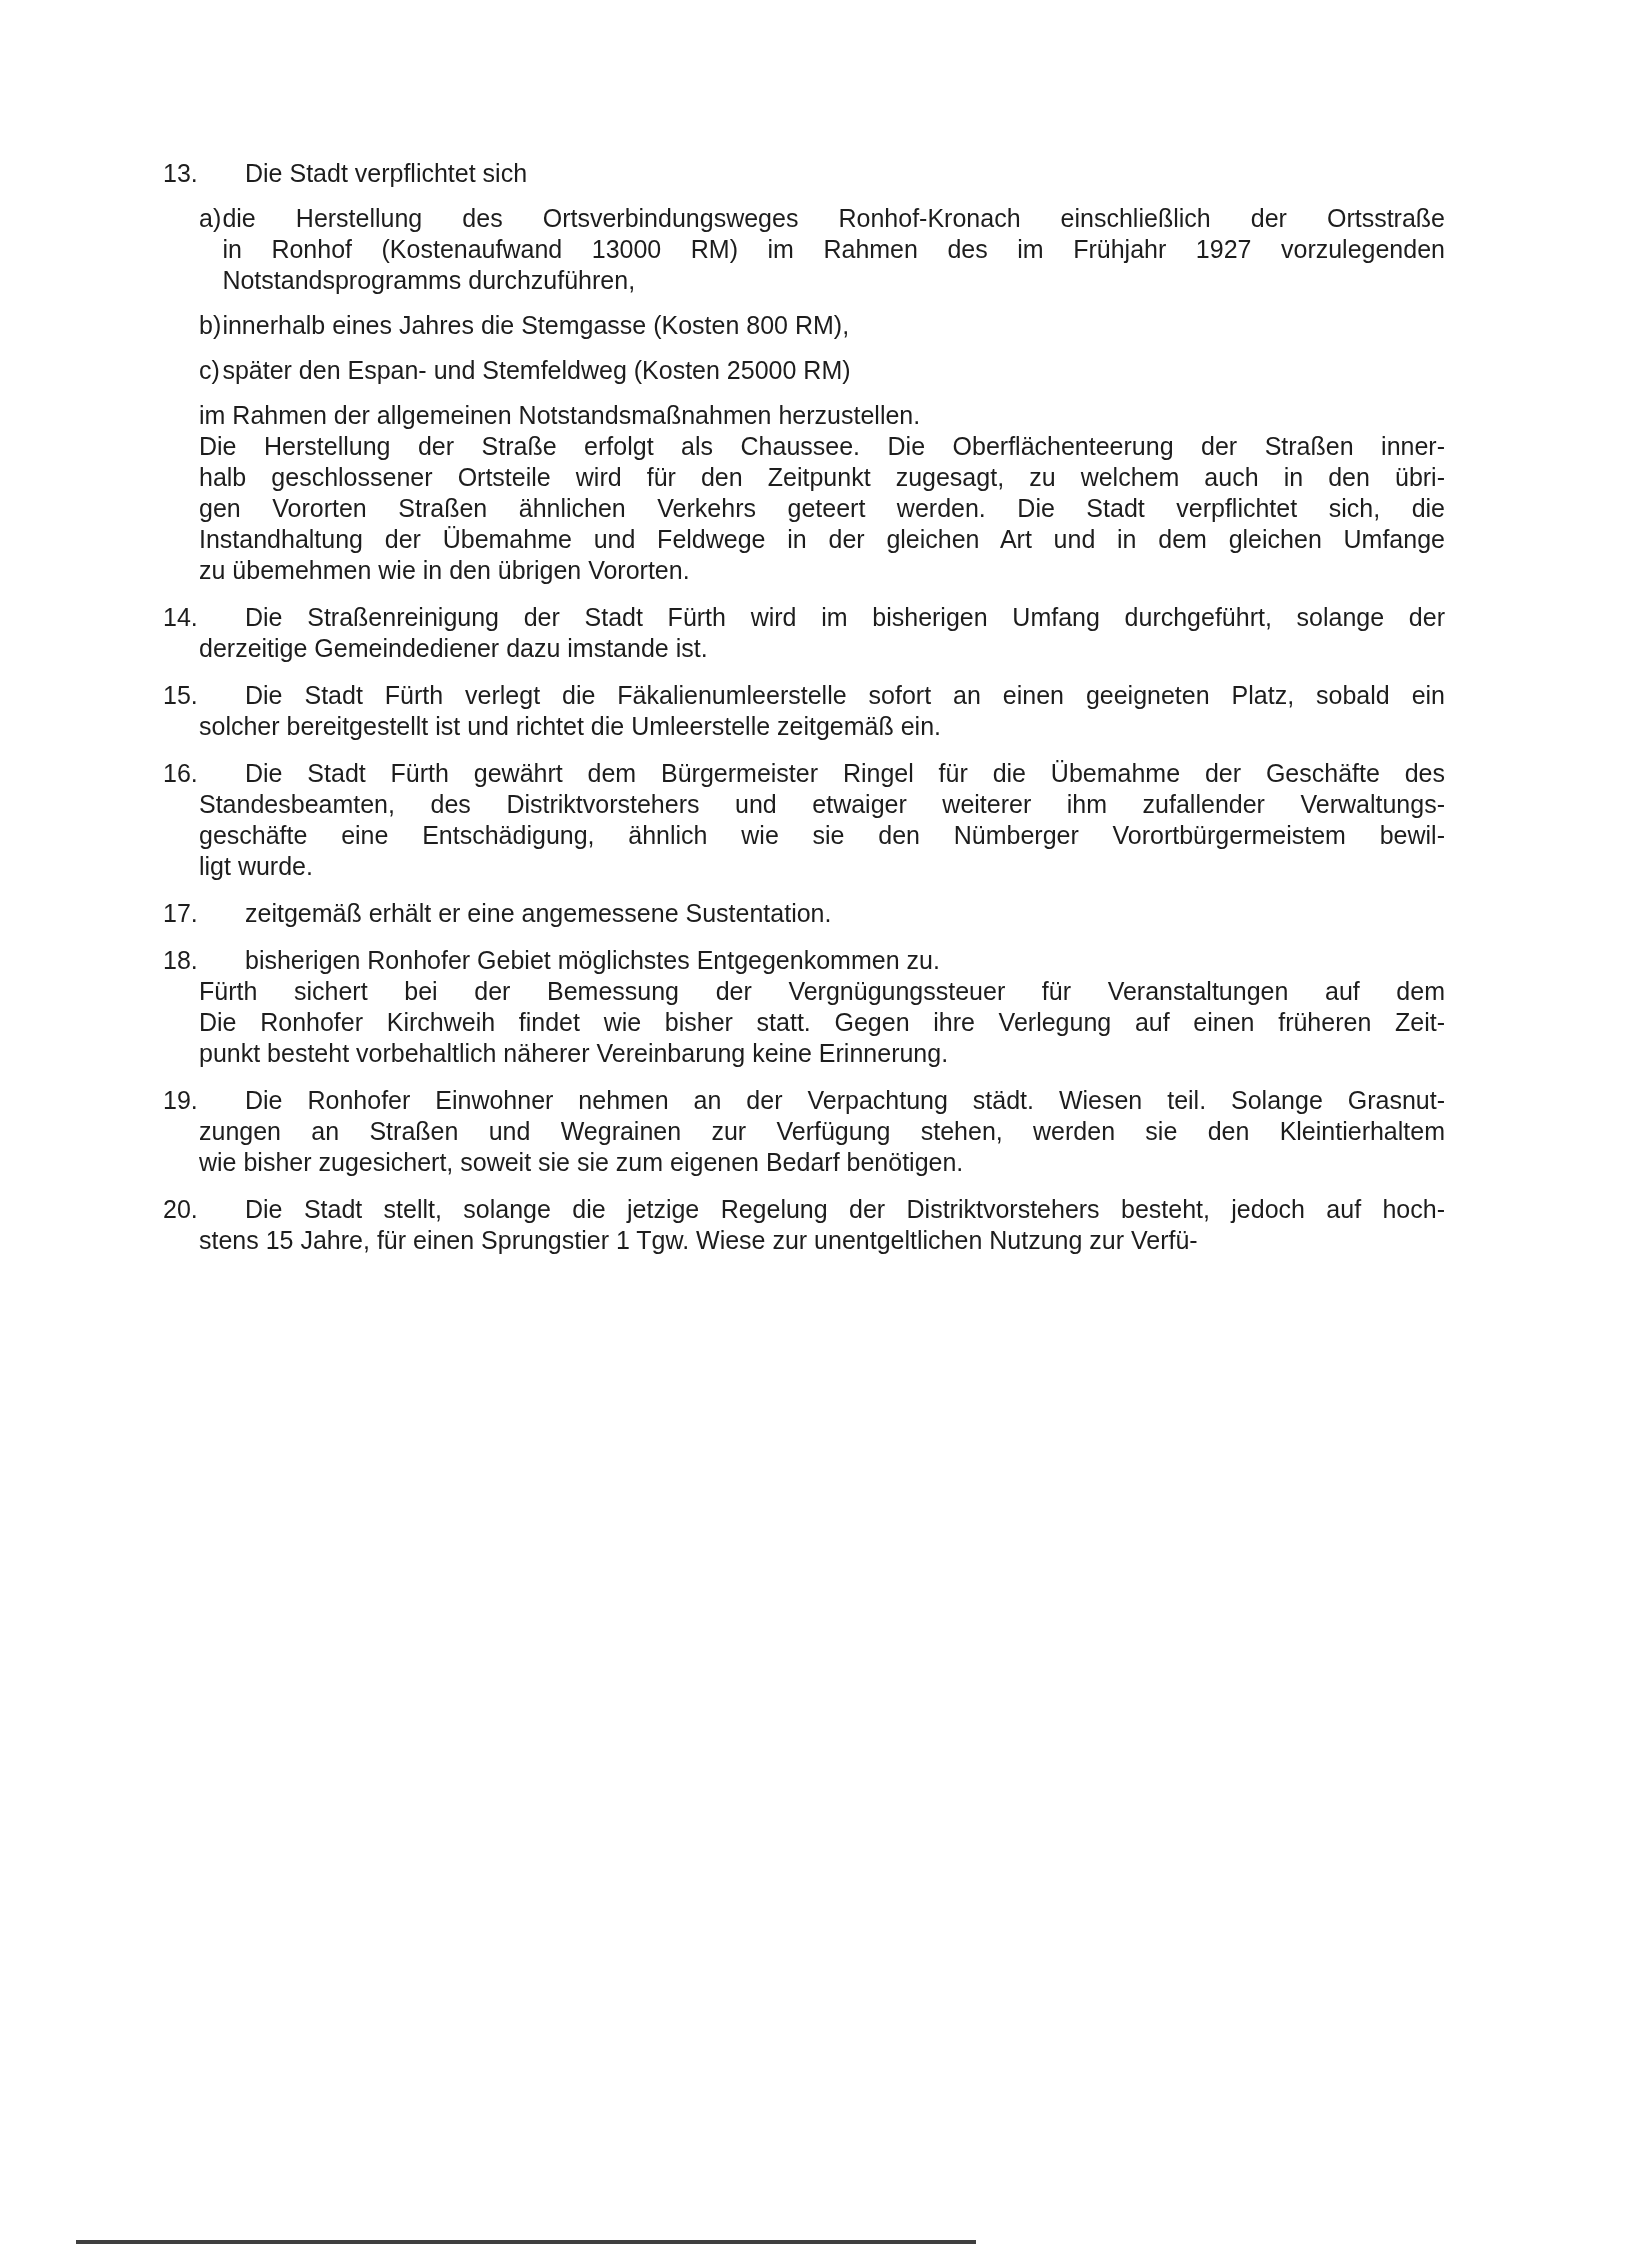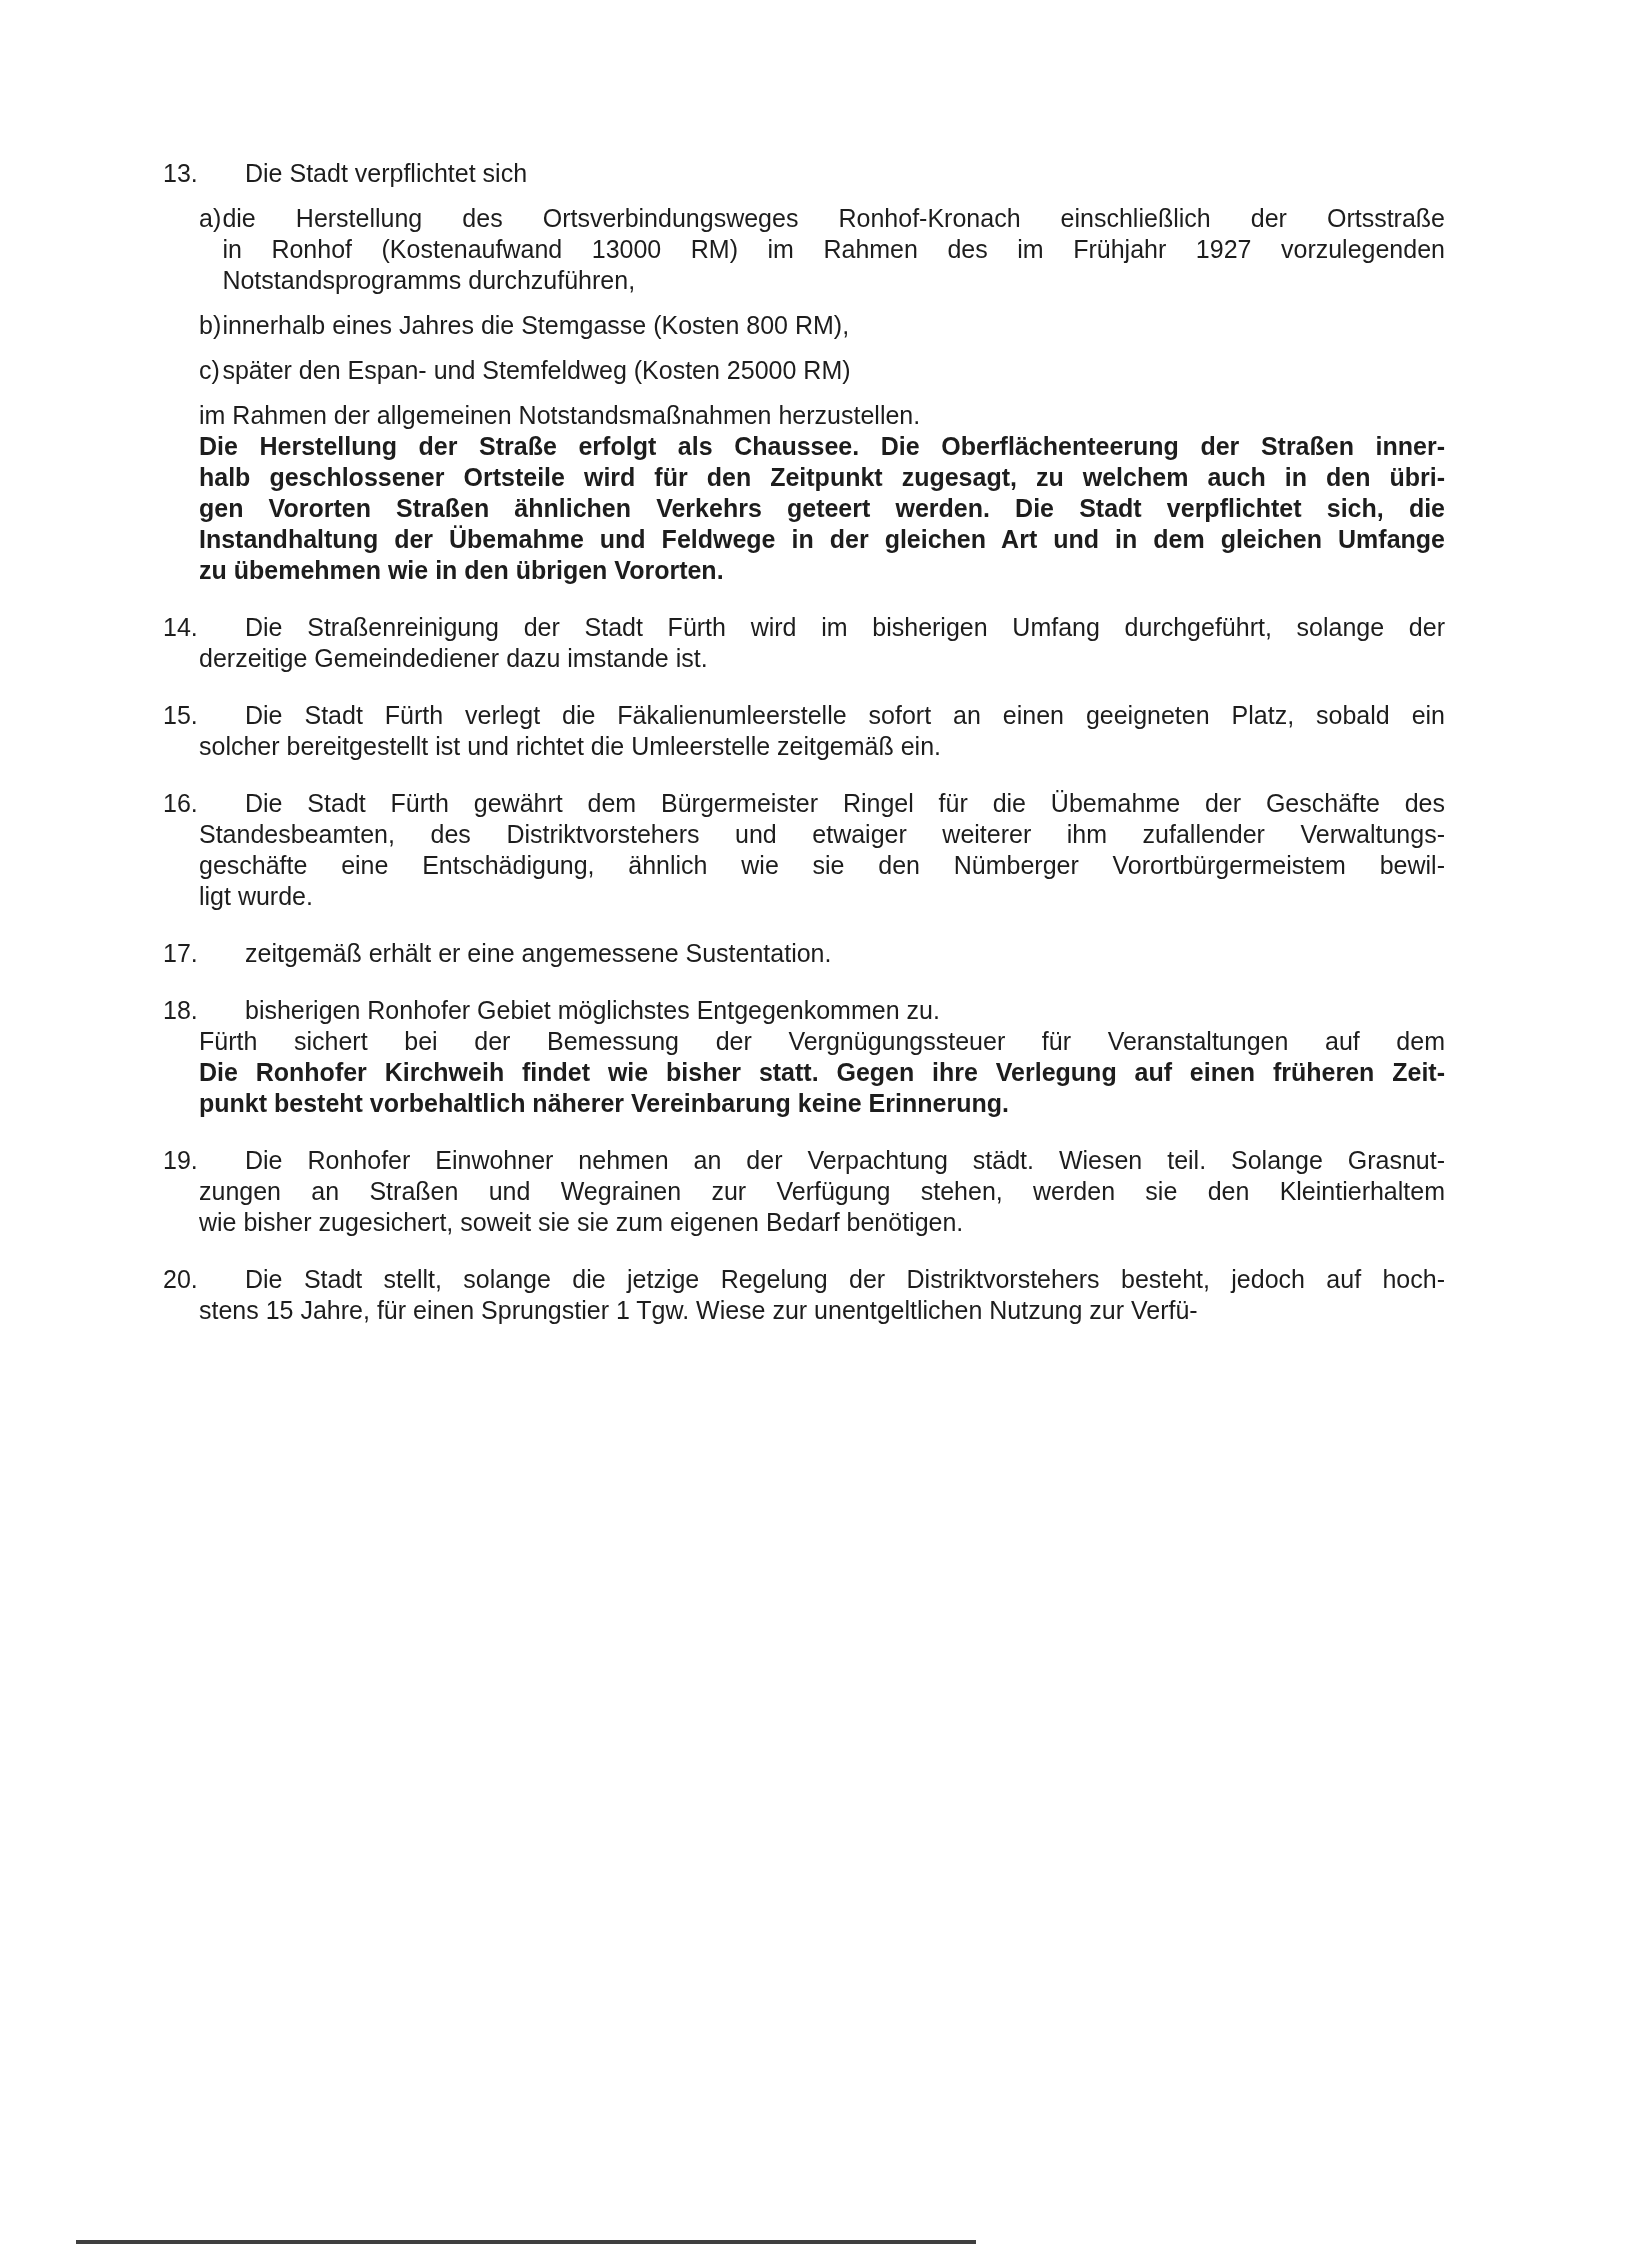--- a/index.html
+++ b/index.html
@@ -19,38 +19,37 @@
   .content {
     position: absolute;
     left: 199px;
     top: 144px;
     width: 1246px;
     font-size: 25px;
     line-height: 31px;
   }
   .item {
     position: relative;
-    margin-top: 26px;
+    margin-top: 16px;
   }
   .item:first-child {
     margin-top: 0;
   }
   .item-number {
     position: absolute;
     left: -36px;
     top: 0;
     white-space: nowrap;
   }
   .block {
     margin-top: 14px;
   }
   .block:first-child,
   .block.flush {
     margin-top: 0;
-    font-weight: bold;
   }
   .sub {
     position: relative;
     margin-left: 23.4px;
   }
   .sub-label {
     position: absolute;
     left: -23.4px;
     top: 0;
     white-space: nowrap;

